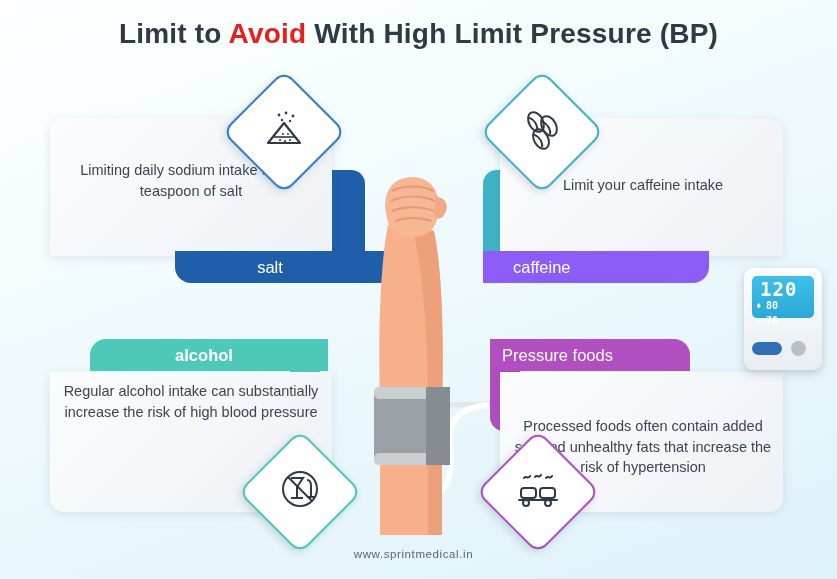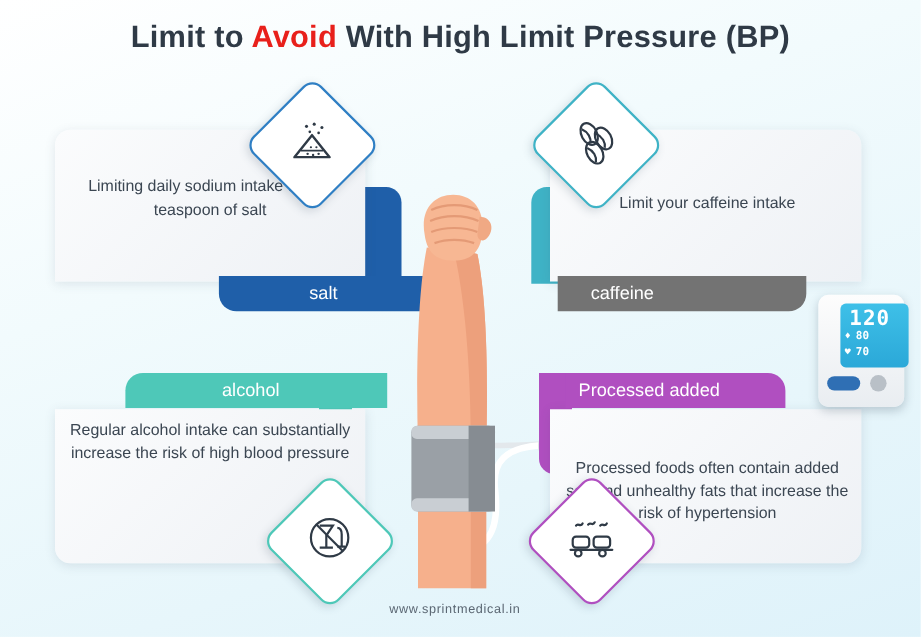--- a/index.html
+++ b/index.html
@@ -46,28 +46,28 @@
   #text-alcohol{left:58px;top:381px;width:266px;}
 
   
   #card-processed{left:500px;top:372px;width:283px;height:140px;
     border-radius:0 0 14px 14px;}
   #text-processed{left:512px;top:384px;width:262px;margin-top:32px;}
 
   
   .bar{
     position:absolute;height:32px;display:flex;align-items:center;
-    color:#ffffff;font-size:16.5px;margin-left:24px;
+    color:#ffffff;font-size:16.5px;
   }
   #bar-salt{left:175px;top:251px;width:190px;background:#1f5fa9;
     border-radius:0 0 0 16px;justify-content:center;padding-right:26px;}
-  #bar-caffeine{left:483px;top:251px;width:196px;background:#737373;
+  #bar-caffeine{left:483px;top:251px;width:196px;background:#8b5cf6;
     border-radius:0 0 16px 0;padding-left:30px;}
   #bar-alcohol{left:90px;top:339px;width:228px;background:#4ec8b8;
-    border-radius:16px 0 0 0;justify-content:center;padding-right:10px;}
+    border-radius:16px 0 0 0;justify-content:center;padding-right:10px;font-weight:bold;}
   #bar-processed{left:490px;top:339px;width:188px;background:#b04fc0;
     border-radius:0 16px 0 0;padding-left:12px;}
 
   
   .stub{position:absolute;}
   #stub-salt{left:331px;top:170px;width:34px;height:88px;background:#1f5fa9;border-radius:0 14px 0 0;}
   #stub-caffeine{left:483px;top:170px;width:34px;height:88px;background:#3fb3c6;border-radius:14px 0 0 0;}
   #stub-alcohol{left:290px;top:339px;width:30px;height:92px;background:#4ec8b8;border-radius:0 0 14px 0;}
   #stub-processed{left:490px;top:339px;width:30px;height:92px;background:#b04fc0;border-radius:0 0 0 14px;}
 
@@ -87,21 +87,21 @@
   
   .arm-wrap{position:absolute;left:350px;top:105px;width:140px;height:430px;}
 
   
   .monitor{
     position:absolute;left:744px;top:268px;width:78px;height:102px;
     background:linear-gradient(180deg,#fdfdfd,#e9edf1);
     border-radius:9px;box-shadow:0 3px 9px rgba(50,70,90,.25);
   }
   .screen{
-    position:absolute;left:20px;top:8px;width:62px;height:58px;
+    position:absolute;left:8px;top:8px;width:62px;height:42px;
     background:linear-gradient(180deg,#3ec0e8,#2ba8d8);border-radius:5px;
     color:#ffffff;font-family:"DejaVu Sans Mono", monospace;
   }
   .s-big{position:absolute;left:8px;top:2px;font-size:19px;letter-spacing:1px;font-weight:bold;}
   .s-row{position:absolute;font-size:10px;font-weight:bold;}
   .s-row.r1{left:14px;top:24px;}
   .s-row.r2{left:14px;top:39px;}
   .s-ic{position:absolute;font-size:9px;}
   .s-ic.i1{left:4px;top:25px;}
   .s-ic.i2{left:4px;top:40px;}
@@ -136,21 +136,21 @@
 
   <div class="card" id="card-alcohol"></div>
   <div class="card-text" id="text-alcohol">Regular alcohol intake can substantially increase the risk of high blood pressure</div>
 
   <div class="card" id="card-processed"></div>
   <div class="card-text" id="text-processed">Processed foods often contain added salt and unhealthy fats that increase the risk of hypertension</div>
 
   <div class="bar" id="bar-salt">salt</div>
   <div class="bar" id="bar-caffeine">caffeine</div>
   <div class="bar" id="bar-alcohol">alcohol</div>
-  <div class="bar" id="bar-processed">Processed added</div>
+  <div class="bar" id="bar-processed">Pressure foods</div>
 
   <div class="diamond" id="dia-salt">
     <span class="ico">
       <svg width="44" height="40" viewBox="0 0 44 40">
         <circle cx="17" cy="5" r="1.4" fill="#2f3a46"></circle>
         <circle cx="24" cy="3" r="1.4" fill="#2f3a46"></circle>
         <circle cx="31" cy="6" r="1.4" fill="#2f3a46"></circle>
         <circle cx="20" cy="10" r="1.2" fill="#2f3a46"></circle>
         <circle cx="28" cy="11" r="1.2" fill="#2f3a46"></circle>
         <path d="M6 33 L22 13 L38 33 Z" fill="none" stroke="#2f3a46" stroke-width="2.2" stroke-linejoin="round"></path>

